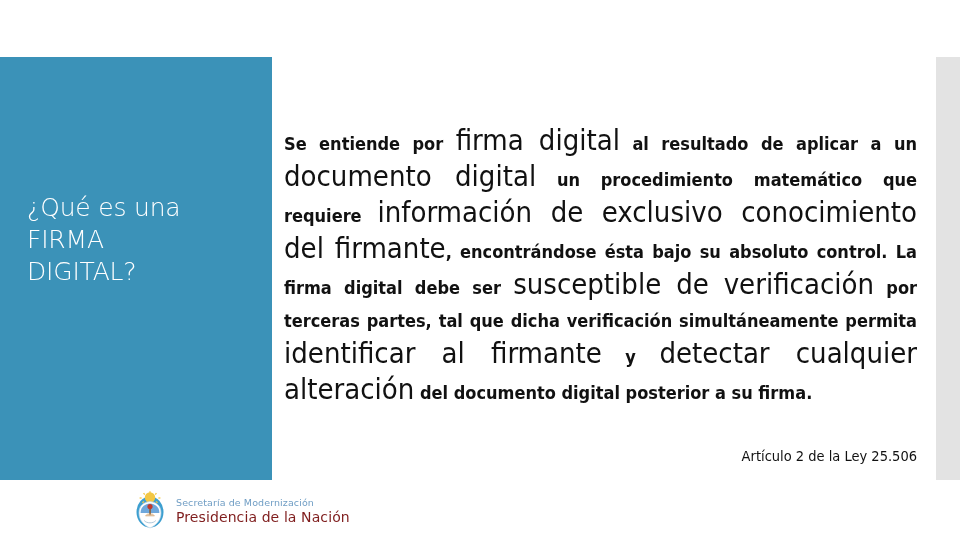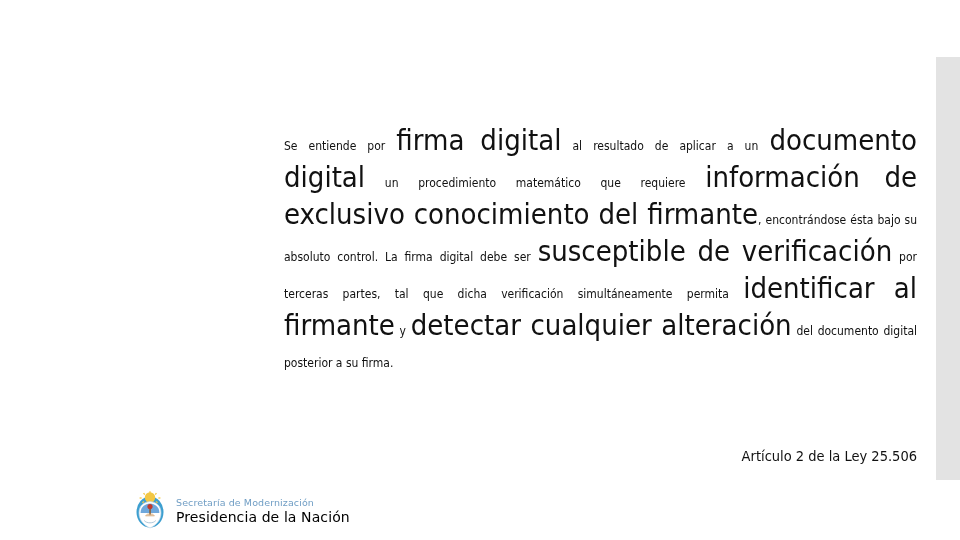--- a/index.html
+++ b/index.html
@@ -65,22 +65,23 @@
     top: 125px;
     width: 633px;
     color: #111111;
     text-align: justify;
     font-family: "DejaVu Sans Condensed", "DejaVu Sans", sans-serif;
     font-size: 14px;
     line-height: 31px;
     font-weight: 400;
   }
   #body-text .sm {
-    font-size: 12px;
+    font-size: 18px;
     line-height: 31px;
+    font-weight: bold;
   }
   #body-text .lg {
     font-size: 29px;
     line-height: 31px;
     font-weight: 400;
   }
   #body-text .run {
     display: inline;
   }
 
@@ -119,29 +120,36 @@
   #logo-line1 {
     font-family: "DejaVu Sans", sans-serif;
     font-size: 9.5px;
     color: #6f9dc4;
     letter-spacing: 0.1px;
     margin-bottom: 2px;
   }
   #logo-line2 {
     font-family: "DejaVu Sans", sans-serif;
     font-size: 14px;
-    color: #000000;
+    color: #7f1d1d;
     letter-spacing: 0.1px;
   }
 </style>
 </head>
 <body>
 
 <div id="slide">
 
+  <div id="left-panel">
+    <div id="slide-title">
+      <span class="tl">¿Qué es una</span>
+      <span class="tl">FIRMA</span>
+      <span class="tl">DIGITAL?</span>
+    </div>
+  </div>
 
   <div id="right-strip"></div>
 
   <div id="body-text">
     <span class="run sm">Se entiende por </span><span class="run lg">firma digital</span><span class="run sm"> al resultado de aplicar a un </span><span class="run lg">documento digital</span><span class="run sm"> un procedimiento matemático que requiere </span><span class="run lg">información de exclusivo conocimiento del firmante</span><span class="run sm">, encontrándose ésta bajo su absoluto control. La firma digital debe ser </span><span class="run lg">susceptible de verificación</span><span class="run sm"> por terceras partes, tal que dicha verificación simultáneamente permita </span><span class="run lg">identificar al firmante</span><span class="run sm"> y </span><span class="run lg">detectar cualquier alteración</span><span class="run sm"> del documento digital posterior a su firma.</span>
   </div>
 
   <div id="attribution">Artículo 2 de la Ley 25.506</div>
 
   <div id="footer-logo">

